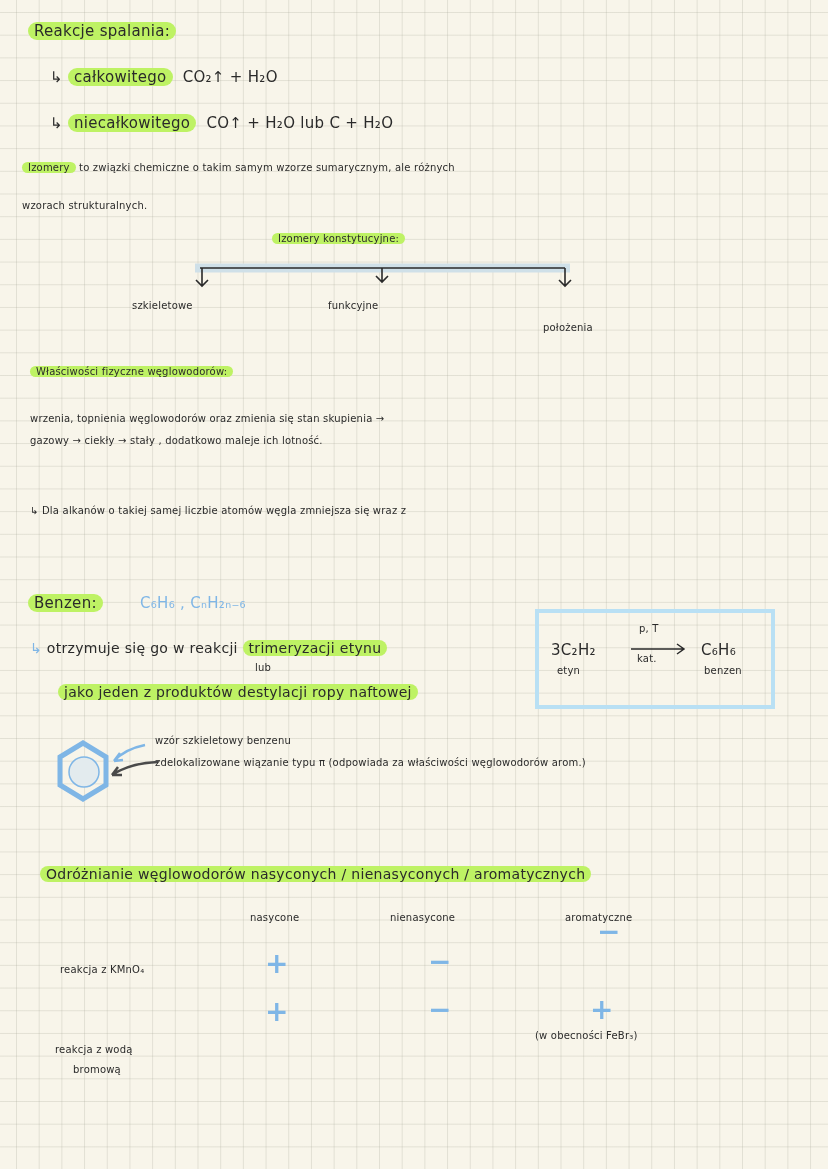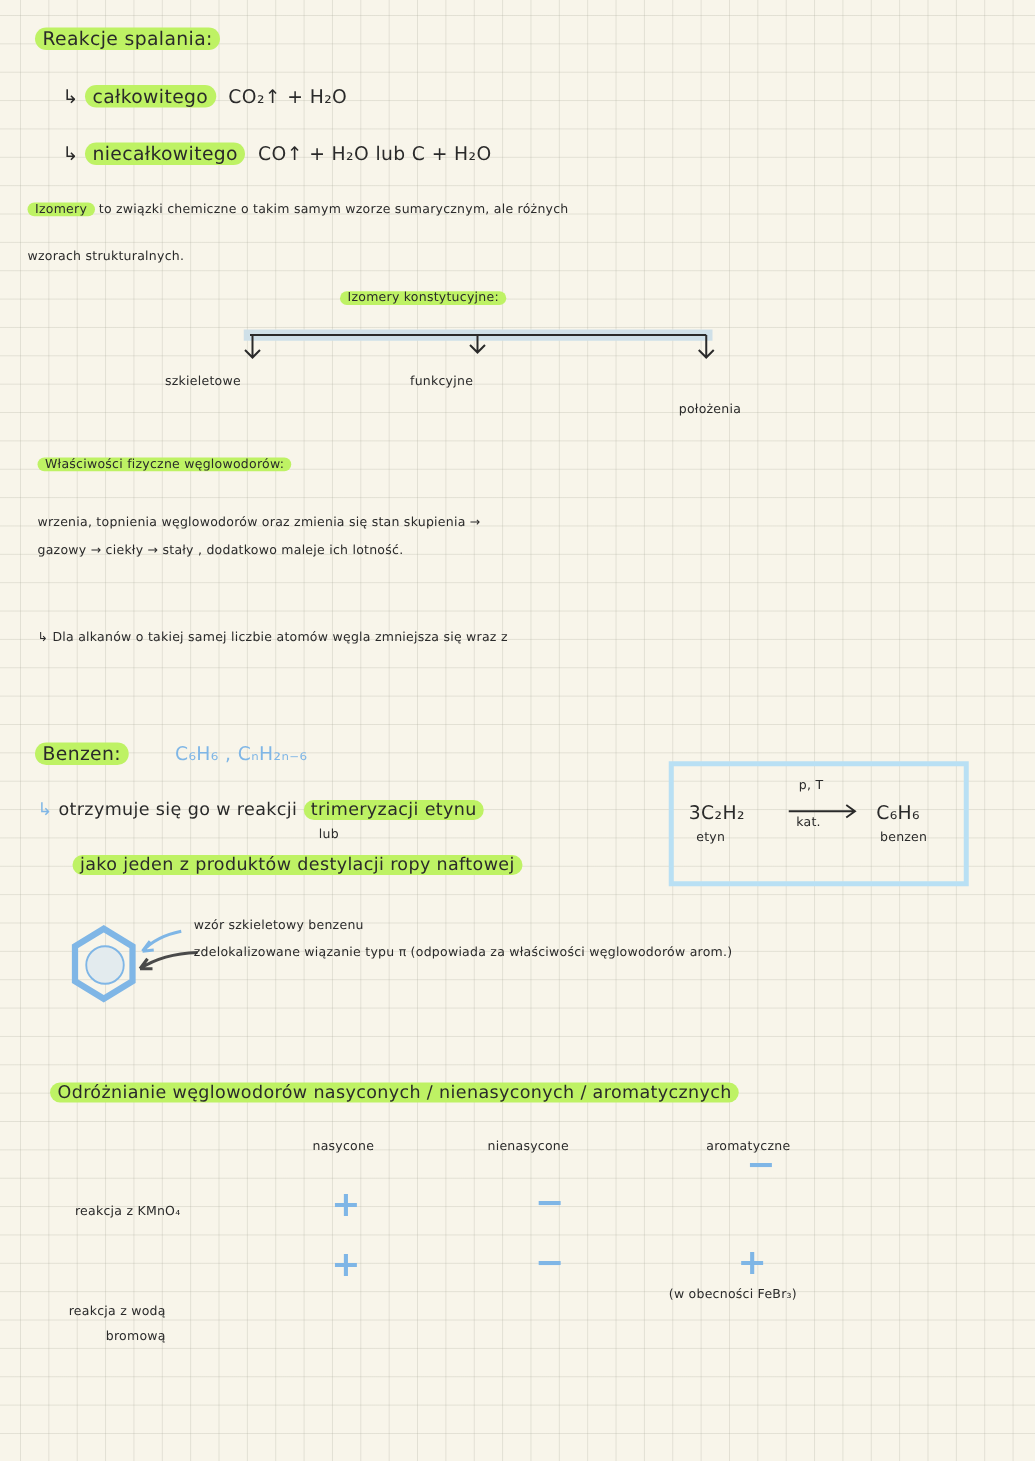--- a/index.html
+++ b/index.html
@@ -100,18 +100,18 @@
 <div class="abs t13" style="left:390px;top:912px;">nienasycone</div>
 <div class="abs t13" style="left:565px;top:912px;">aromatyczne</div>
 
 <div class="abs t13" style="left:60px;top:964px;">reakcja z KMnO₄</div>
 <div class="abs sign" style="left:265px;top:950px;">+</div>
 <div class="abs sign" style="left:428px;top:948px;">−</div>
 <div class="abs sign" style="left:597px;top:918px;">−</div>
 
 <div class="abs t13" style="left:55px;top:1000px;line-height:20px;margin-top:40px;">
   <div>reakcja z wodą</div>
-  <div style="padding-left:18px;text-align:right;">bromową</div>
+  <div style="padding-left:18px;">bromową</div>
 </div>
 <div class="abs sign" style="left:265px;top:998px;">+</div>
 <div class="abs sign" style="left:428px;top:996px;">−</div>
 <div class="abs sign" style="left:590px;top:996px;">+</div>
 <div class="abs t13" style="left:535px;top:1030px;">(w obecności FeBr₃)</div>
 
 </body></html>

